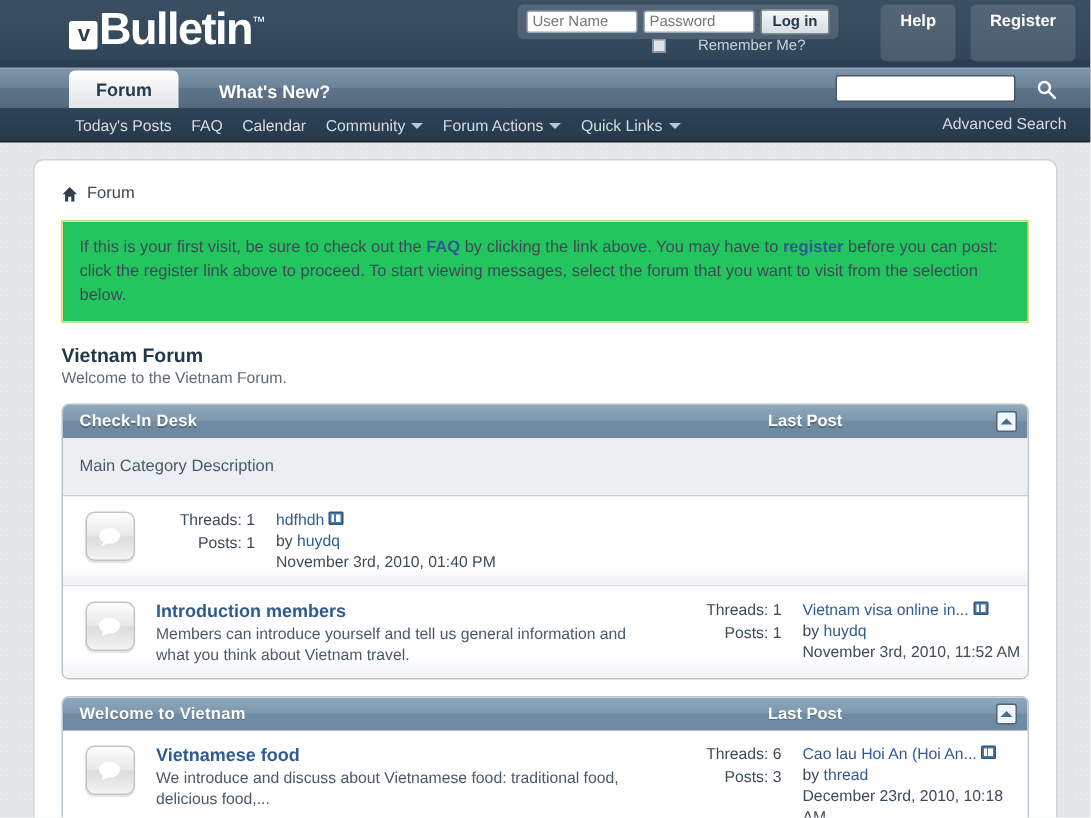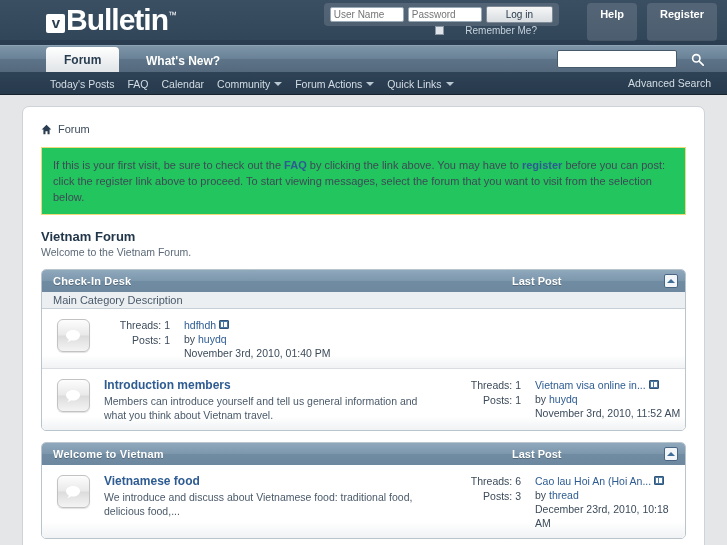--- a/index.html
+++ b/index.html
@@ -63,24 +63,24 @@
     display:flex; align-items:center; gap:4px;
   }
   .login-wrap input[type=text]{
     width:74px; height:15px;
     border:1px solid #9aa9b6; border-radius:2px;
     background:#fff; color:#8a959e;
     font-size:10px; font-family:"Liberation Sans", sans-serif;
     padding:0 3px;
   }
   .login-wrap .btn-login{
-    height:17px; padding:0 19px;
+    height:17px; padding:0 7px;
     border:1px solid #7e8b96; border-radius:2px;
     background:linear-gradient(180deg,#f6f6f6,#d8dde1);
-    color:#26384a; font-size:10px; font-weight:normal;
+    color:#26384a; font-size:10px; font-weight:bold;
     font-family:"Liberation Sans", sans-serif;
     cursor:pointer;
   }
   .remember{
     position:absolute; right:190px; top:25px;
     color:#c6d2dc; font-size:10px;
     display:flex; align-items:center; gap:21px;
   }
   .remember .cb{
     width:9px;height:9px;background:#dfe5ea;border:1px solid #8b98a4;display:inline-block;
@@ -224,21 +224,21 @@
     width:0;height:0;
     border-left:4px solid transparent;border-right:4px solid transparent;
     border-bottom:4px solid #3e6d98;
     display:block;
   }
 
   .cat-desc{
     background:#eceff1;
     border-bottom:1px solid #c6ced6;
     font-size:11px; color:#49596a;
-    padding:2px 11px;
+    padding:13px 11px;
   }
 
   
   .frow{
     display:flex;
     border-bottom:1px solid #d9dde1;
     background:linear-gradient(180deg,#ffffff 0%,#ffffff 78%,#f0f2f4 100%);
     padding:9px 0 8px 0;
   }
   .frow:last-child{ border-bottom:none; }

